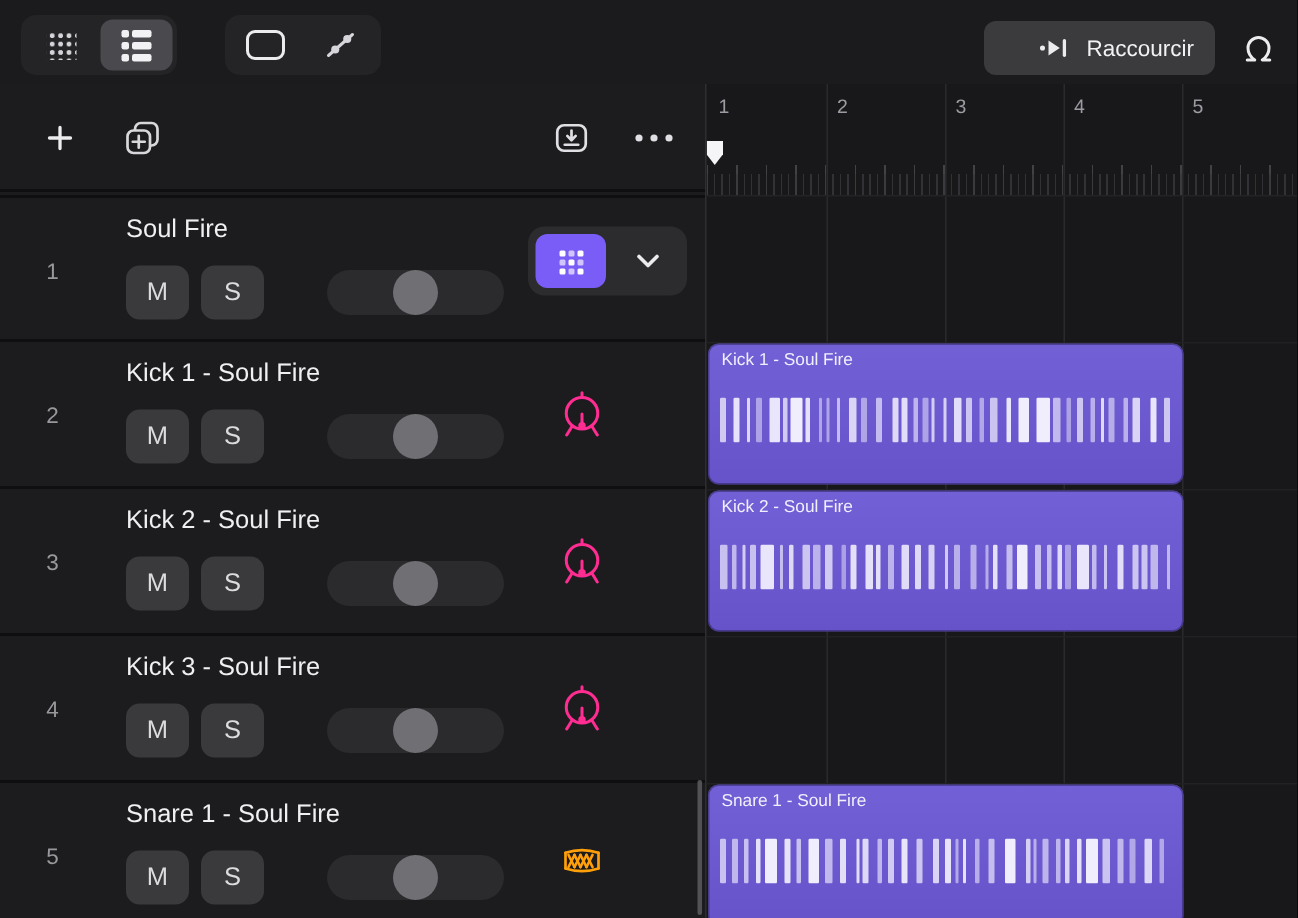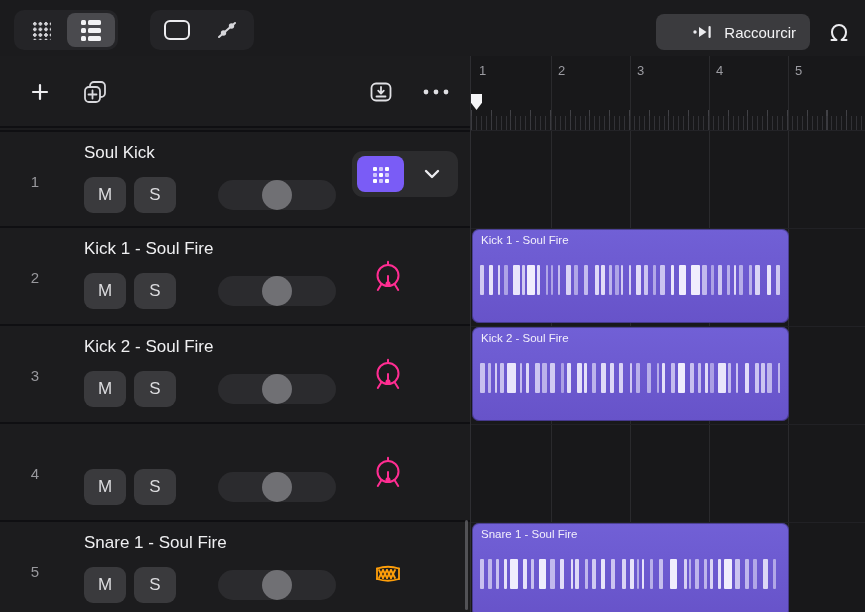--- a/index.html
+++ b/index.html
@@ -175,21 +175,21 @@
         <svg width="26" height="6" viewBox="0 0 26 6">
           <circle cx="3" cy="3" r="2.4" fill="#e0e0e4"></circle>
           <circle cx="13" cy="3" r="2.4" fill="#e0e0e4"></circle>
           <circle cx="23" cy="3" r="2.4" fill="#e0e0e4"></circle>
         </svg>
       </button>
     </div>
 
     <div class="track-row" style="top:74px;">
       <div class="track-num">1</div>
-      <div class="track-name">Soul Kick</div>
+      <div class="track-name">Soul Fire</div>
       <button class="ms-btn m">M</button>
       <button class="ms-btn s">S</button>
       <div class="vol-slider">
           <div class="vol-knob"></div>
         </div>
       <div class="inst-group">
         <button class="inst-btn">
           <svg width="24" height="24" viewBox="0 0 24 24">
             <g fill="#ffffff">
               <rect x="4" y="5" width="4" height="4" rx="1"></rect>
@@ -251,20 +251,21 @@
               <path d="M24.5 24 L28.2 30"></path>
             <path d="M18 16 V22"></path>
           </g>
           <circle cx="18" cy="23.8" r="2.5" fill="#ff2d92"></circle>
         </svg>
       </div>
     </div>
 
     <div class="track-row" style="top:366px;">
       <div class="track-num">4</div>
+      <div class="track-name">Kick 3 - Soul Fire</div>
       <button class="ms-btn m">M</button>
       <button class="ms-btn s">S</button>
       <div class="vol-slider">
           <div class="vol-knob"></div>
         </div>
       <div class="track-icon">
         <svg width="36" height="36" viewBox="0 0 36 36">
           <g fill="none" stroke="#ff2d92" stroke-width="2" stroke-linecap="round">
             <circle cx="18" cy="15.5" r="10.5"></circle>
             <path d="M18 5 V1.8"></path>

